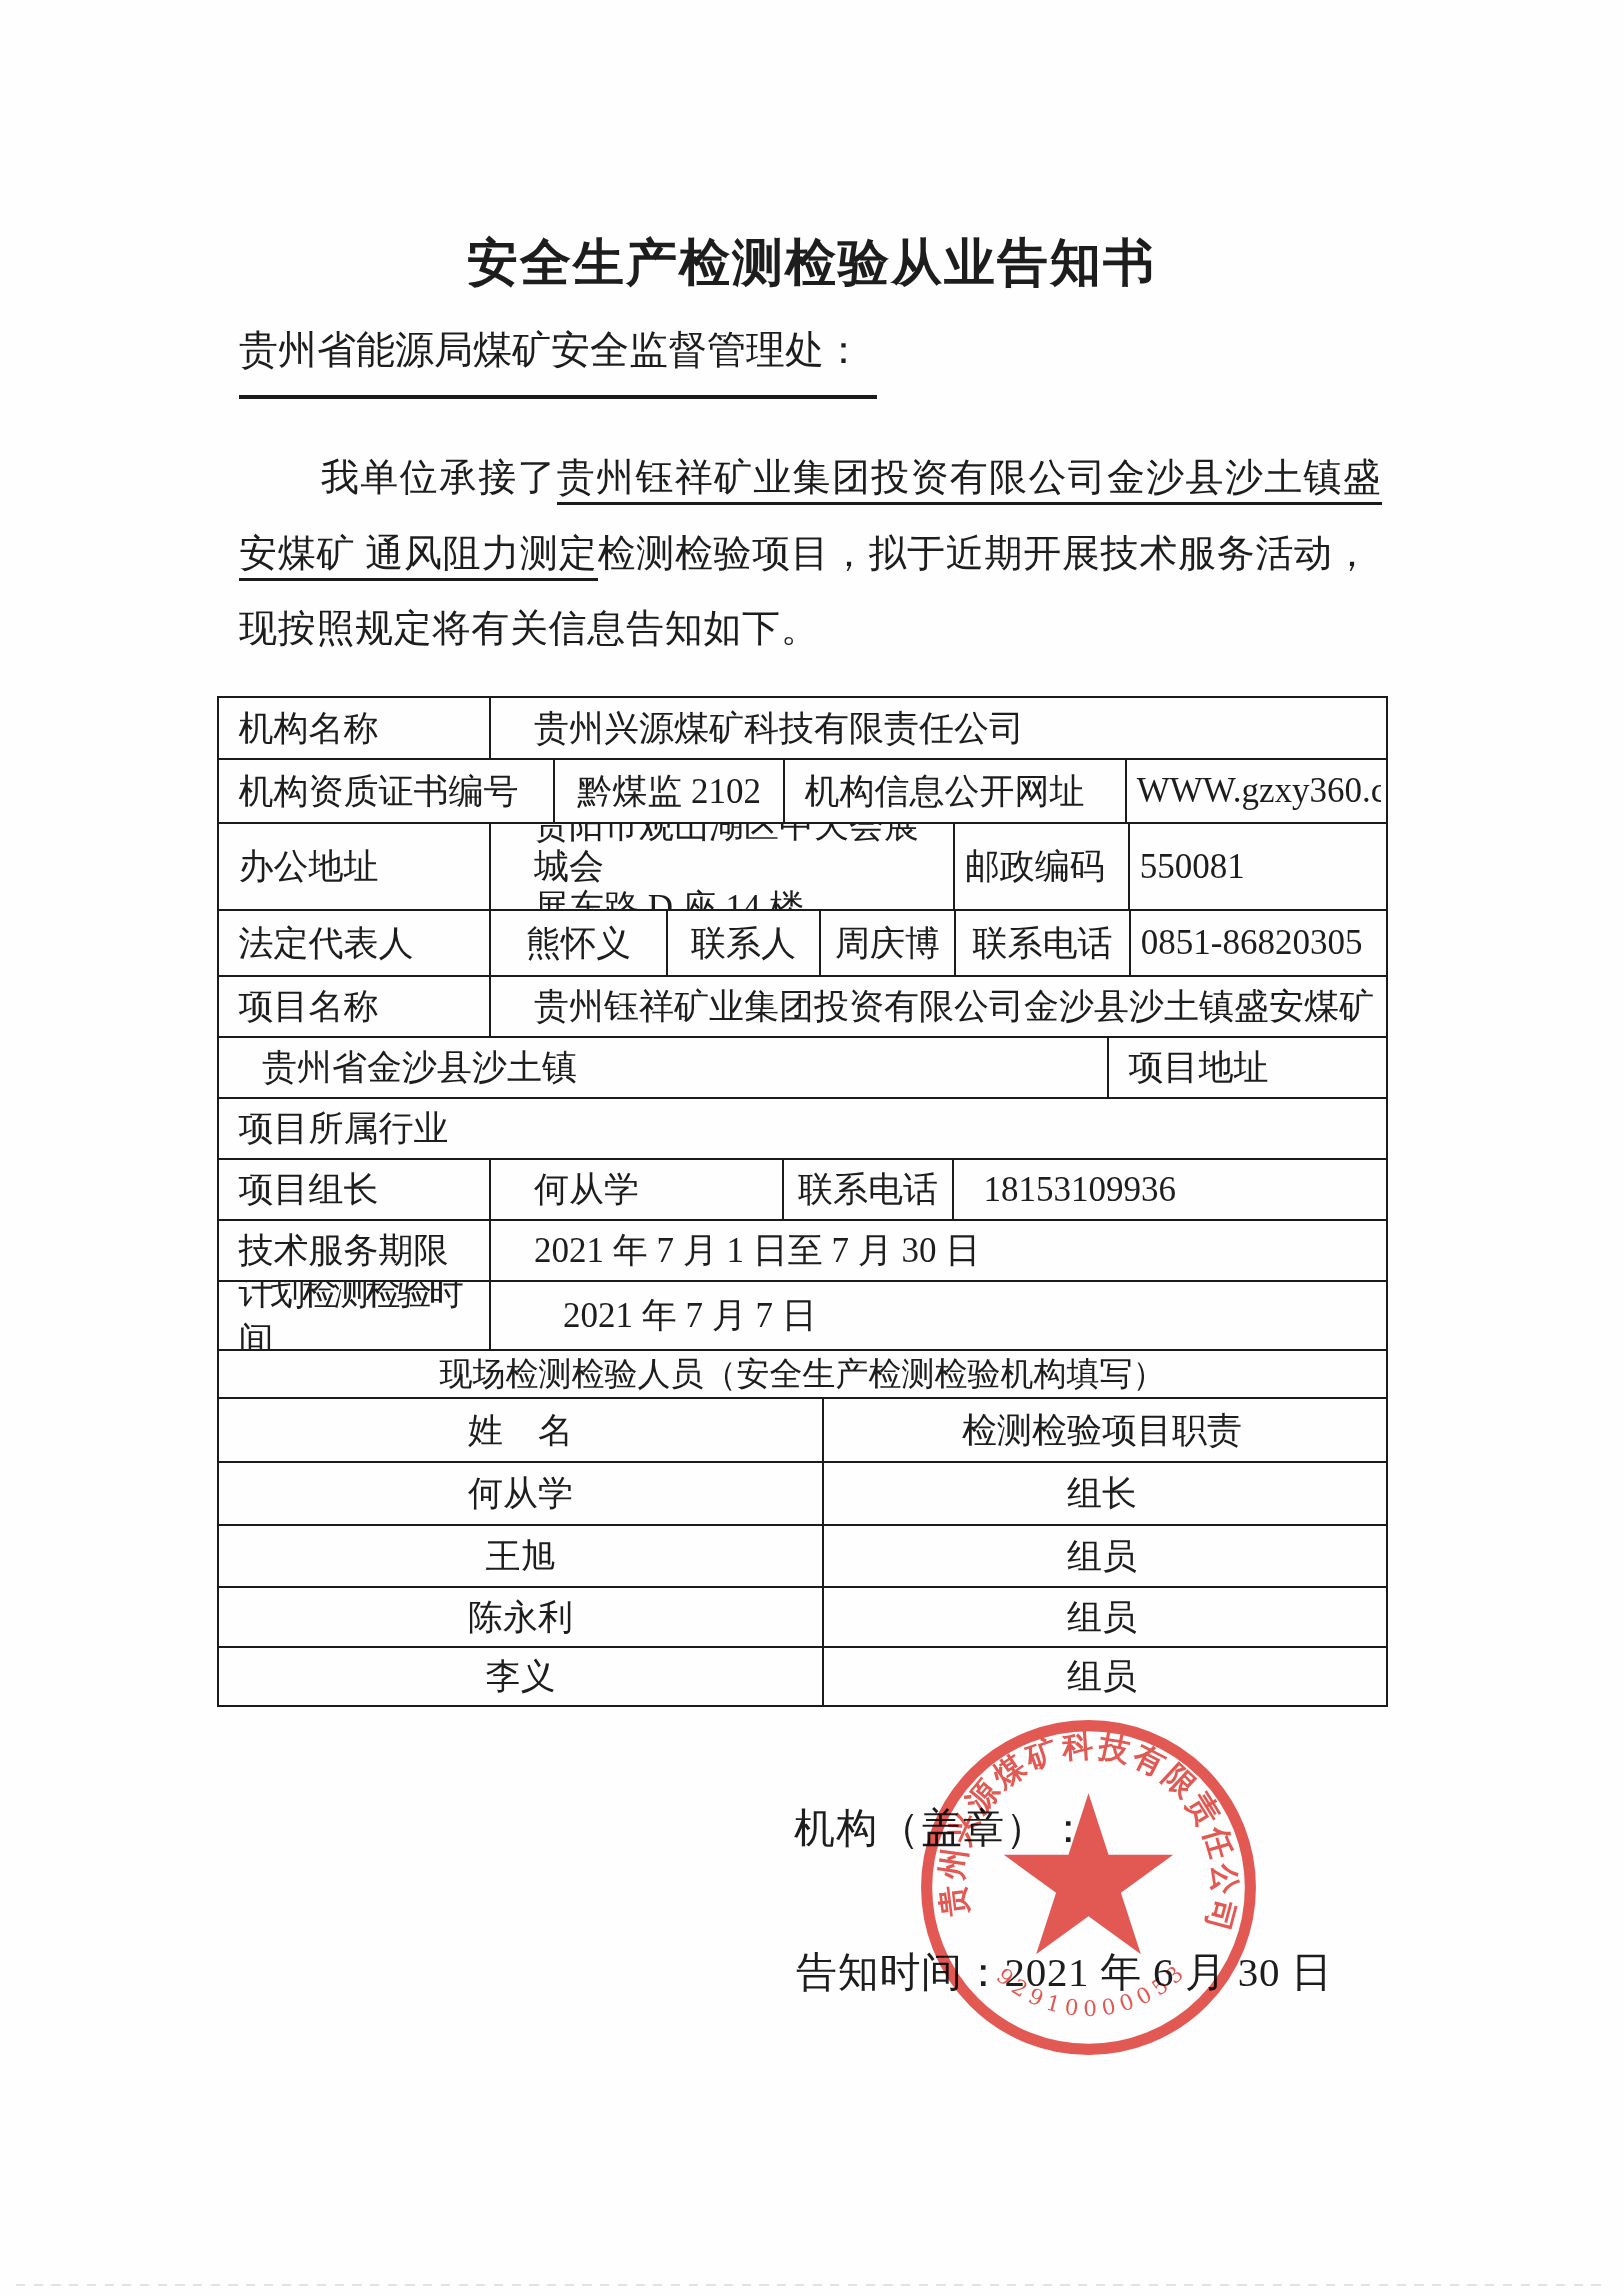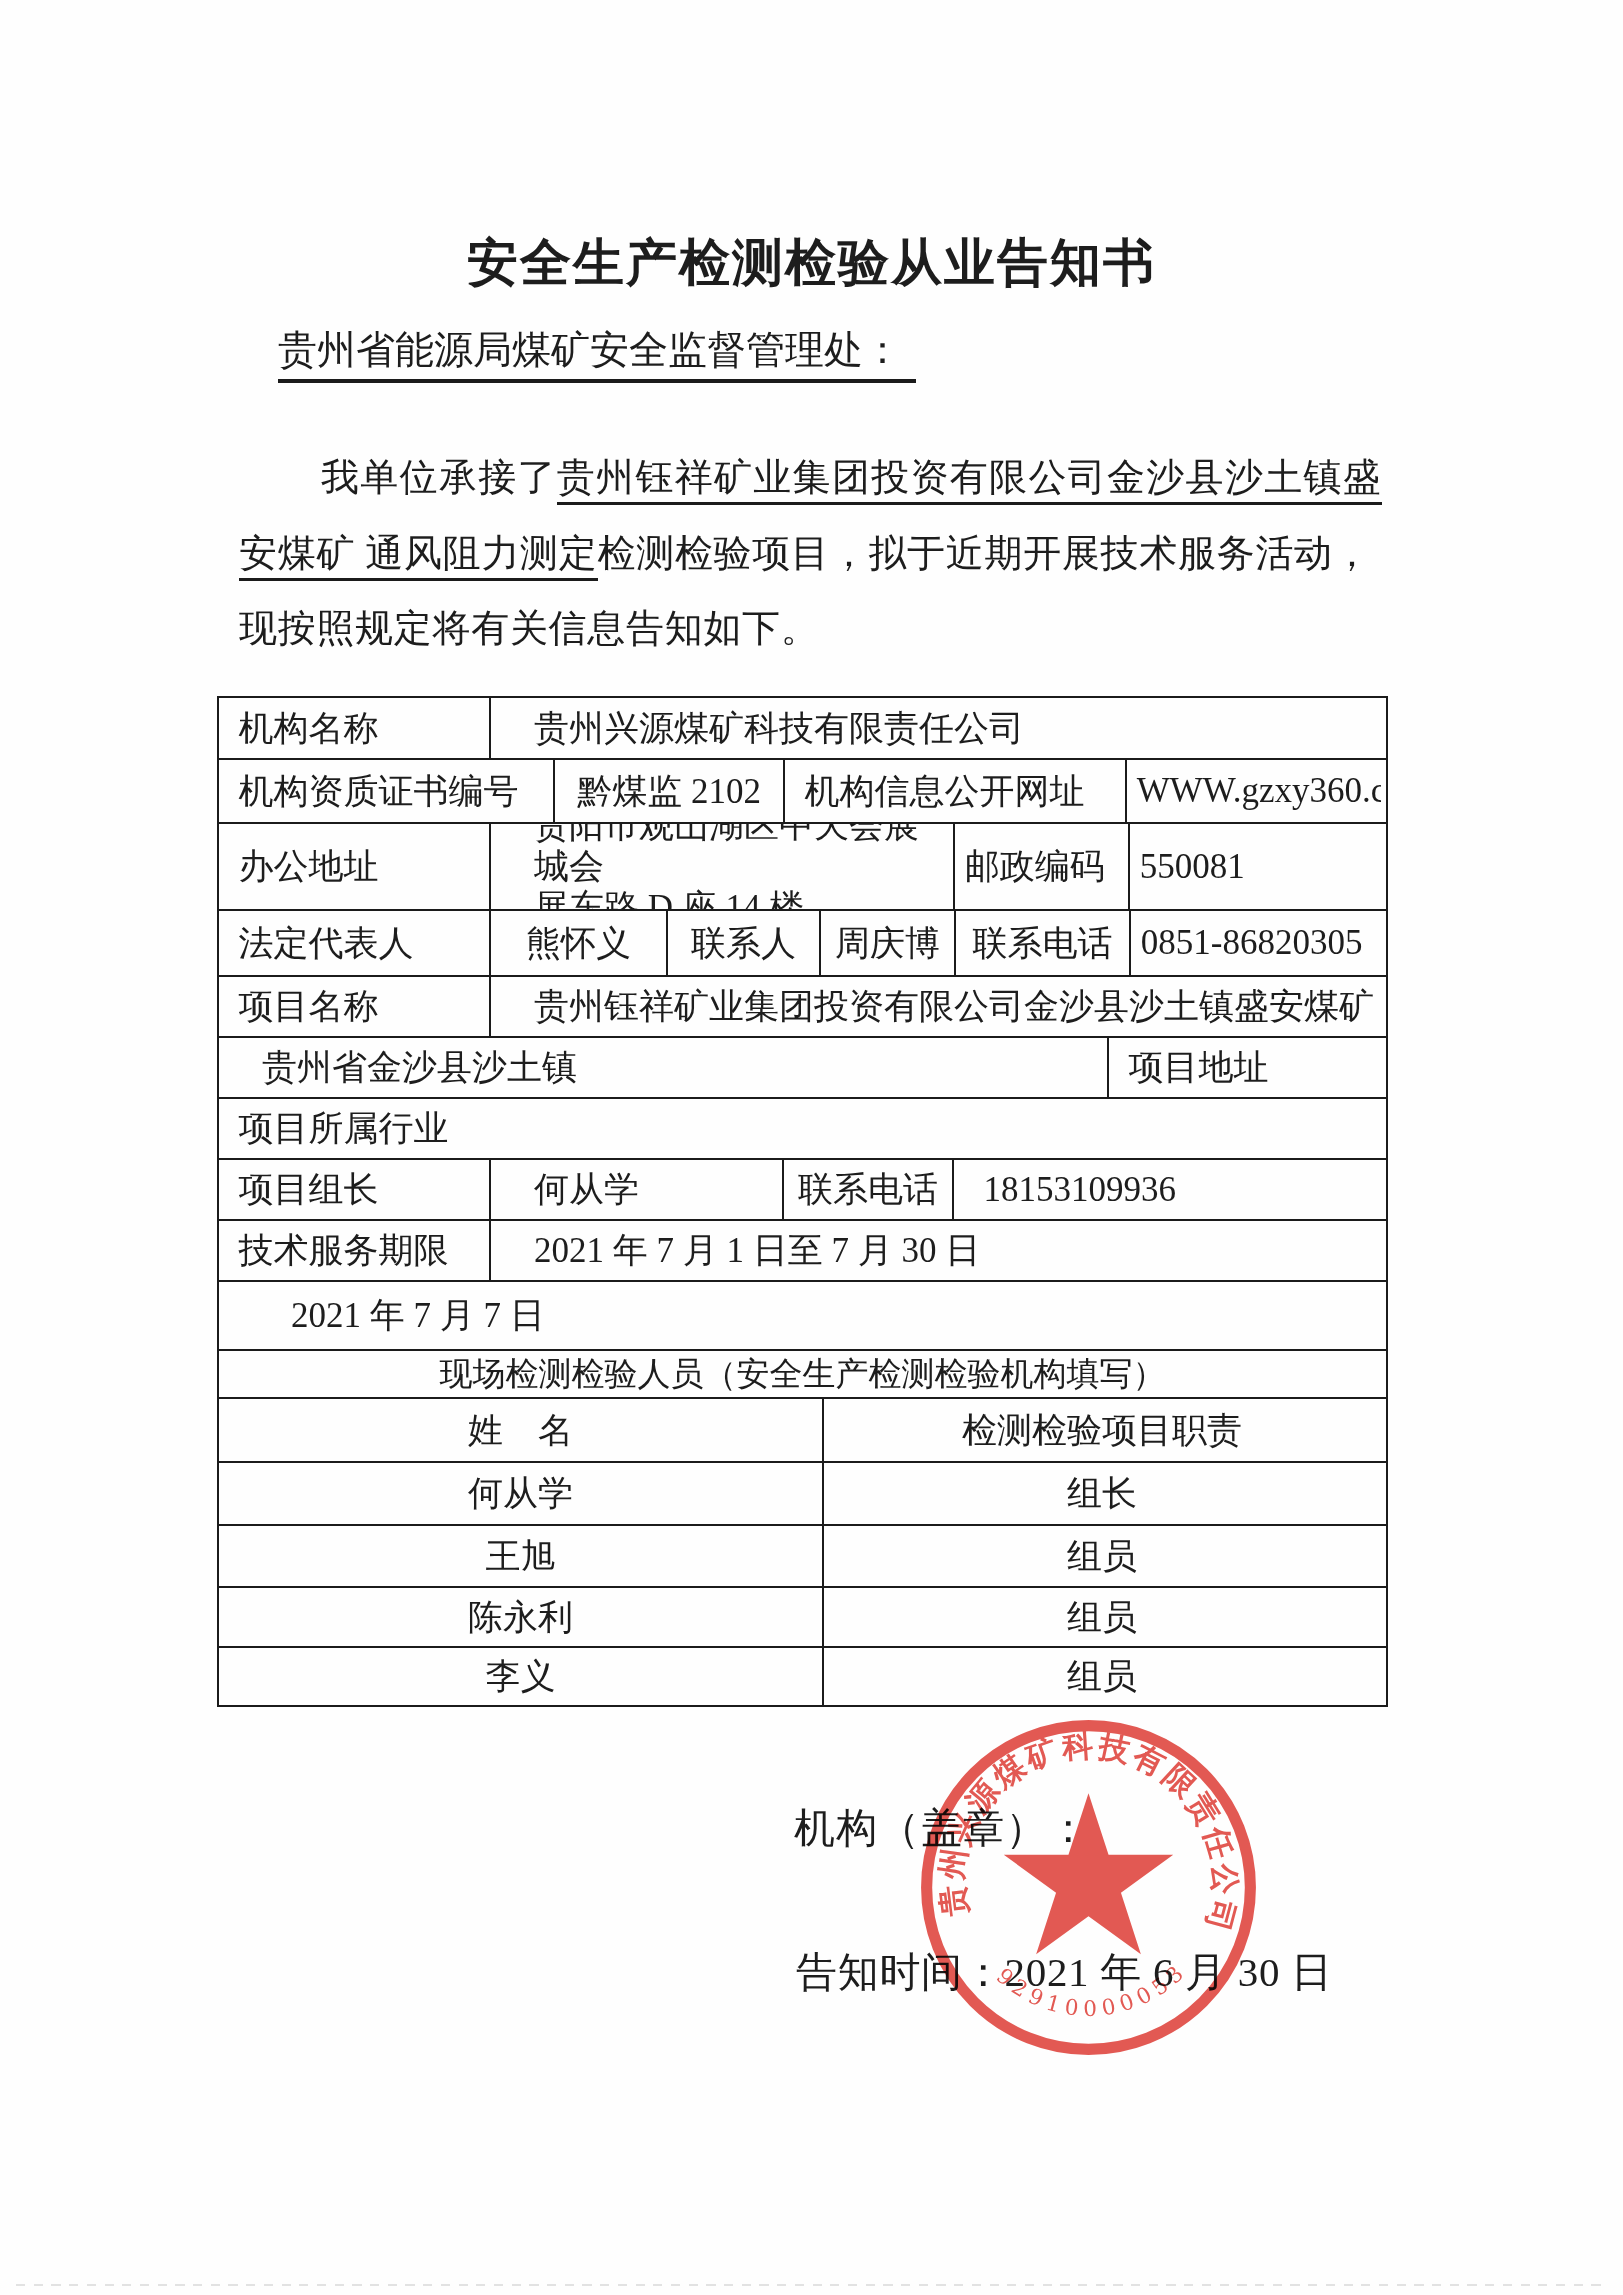--- a/index.html
+++ b/index.html
@@ -2,21 +2,21 @@
 <html style="font-size:10.5px"><head>
 <meta charset="utf-8">
 <style>
   html,body{margin:0;padding:0;background:#9a9a9a;}
   .page{position:relative;width:1623px;height:2295px;background:#fefefe;overflow:hidden;
         font-family:"Liberation Serif","DejaVu Serif",serif;color:#1d1d1d;}
   .title{position:absolute;top:195px;left:0;width:100%;text-align:center;
          font-size:51px;font-weight:bold;letter-spacing:2px;}
   .salutation{position:absolute;left:239px;top:323px;font-size:39px;}
   .salutation .sal-inner{display:inline-block;border-bottom:4.6px solid #1b1b1b;
-         padding-bottom:2px;padding-right:14.4px;margin-left:39px;}
+         padding-bottom:18px;padding-right:14.4px;}
   .pline{position:absolute;left:239px;width:1152px;font-size:38px;white-space:nowrap;}
   .pl-1{top:452px;padding-left:82px;letter-spacing:1.3px;}
   .pl-2{top:528px;letter-spacing:0.7px;}
   .pl-3{top:603px;letter-spacing:0.7px;}
   .u{border-bottom:3.9px solid #1b1b1b;padding-bottom:4px;}
 
   .tbl{position:absolute;left:217px;top:696px;width:1167px;border:2.6px solid #1b1b1b;box-sizing:content-box;}
   .tr{display:flex;border-bottom:2.6px solid #1b1b1b;}
   .tr:last-child{border-bottom:none;}
   .td{display:flex;align-items:center;border-right:2px solid #1b1b1b;
@@ -125,20 +125,21 @@
       <div class="td ctr w260">联系电话</div>
       <div class="td w652 pl45">18153109936</div>
     </div>
 
     <div class="tr" style="height:59px">
       <div class="td lab w415">技术服务期限</div>
       <div class="td w1360 pl65">2021 年 7 月 1 日至 7 月 30 日</div>
     </div>
 
     <div class="tr" style="height:67px">
+      <div class="td lab w415 condensed">计划检测检验时间</div>
       <div class="td w1360 pl70">2021 年 7 月 7 日</div>
     </div>
 
     <div class="tr" style="height:46px">
       <div class="td hdr" style="flex:1 1 auto;">现场检测检验人员（安全生产检测检验机构填写）</div>
     </div>
 
     <div class="tr" style="height:62px">
       <div class="td ctr w925">姓　名</div>
       <div class="td ctr w850">检测检验项目职责</div>

